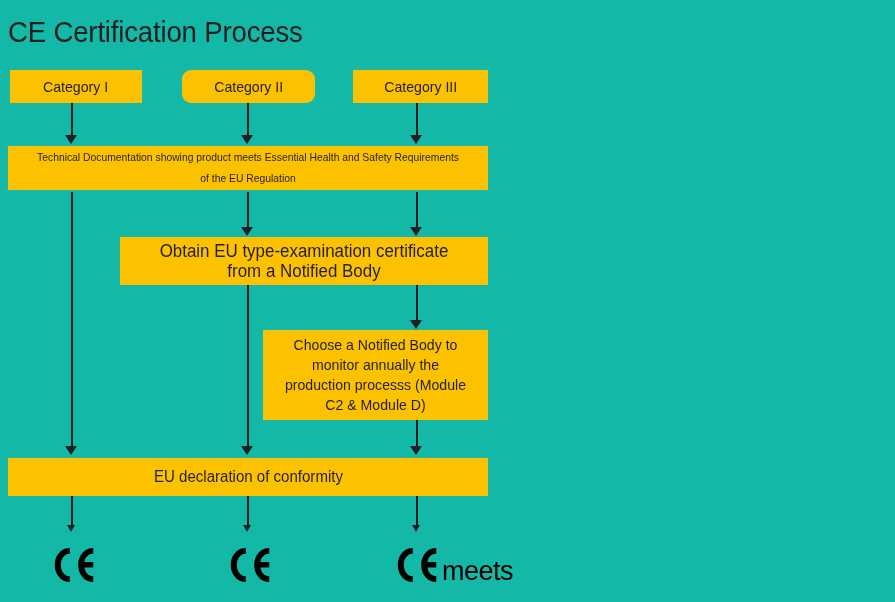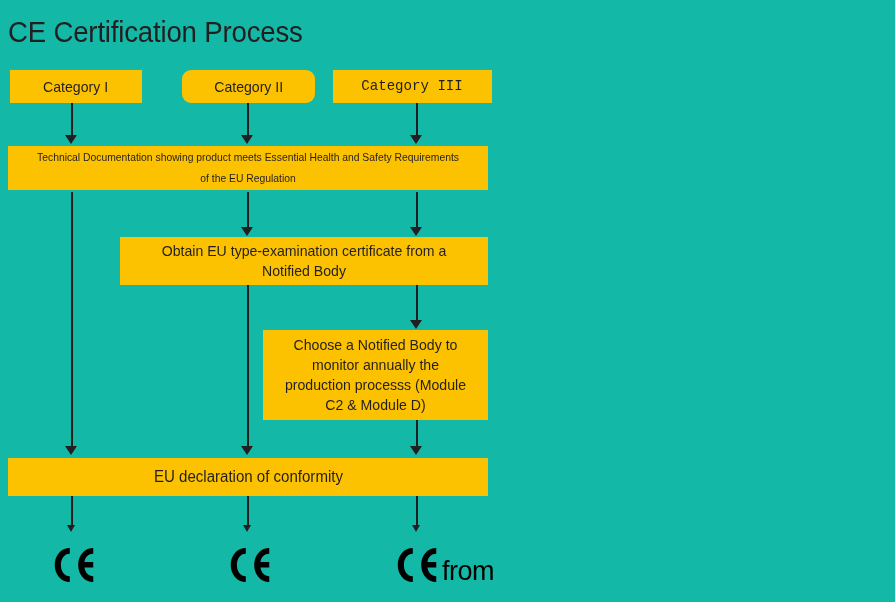--- a/index.html
+++ b/index.html
@@ -55,26 +55,26 @@
     transform-origin: center center;
   }
   .box span {
     display: block;
     transform: scaleX(0.94);
   }
 
   .box-cat      { height: 33px; font-size: 15px; line-height: 19px; }
   .box-cat1     { left: 10px;  top: 70px;  width: 132px; }
   .box-cat2     { left: 182px; top: 70px;  width: 133px; border-radius: 9px; }
-  .box-cat3     { left: 333px; top: 70px;  width: 159px; font-family: Liberation Mono, monospace; }
+  .box-cat3     { left: 353px; top: 70px;  width: 135px; }
 
   .box-techdoc  { left: 8px;   top: 146px; width: 480px; height: 44px;
                   font-size: 11px; line-height: 21px; }
   .box-obtain   { left: 120px; top: 237px; width: 368px; height: 48px;
-                  font-size: 15px; line-height: 20px; }
+                  font-size: 18px; line-height: 20px; }
   .box-choose   { left: 263px; top: 330px; width: 225px; height: 90px;
                   font-size: 15px; line-height: 20px; }
   .box-declar   { left: 8px;   top: 458px; width: 480px; height: 38px;
                   font-size: 16px; line-height: 20px; }
 
   
   .conn {
     position: absolute;
     width: 2px;
     background: #231f20;
@@ -195,16 +195,16 @@
       <path fill="#000000" d="M88.5 6.0 C70.9 6.0 58.4 21.0 58.4 40.0 C58.4 59.0 70.9 74.0 88.5 74.0 L88.5 62.5 C78.9 62.5 72.4 55.1 70.9 45.0 L88.5 45.0 L88.5 34.0 L70.9 34.0 C72.4 24.1 78.9 17.5 88.5 17.5 Z"></path>
     </svg>
     <span class="ce-suffix"></span>
   </div>
 
   <div class="ce-mark" style="left:392px; top:545px;">
     <svg class="ce-svg" width="50" height="42" viewBox="0 0 100 84">
       <path fill="#000000" d="M41.6 6.0 C24.0 6.0 11.5 21.0 11.5 40.0 C11.5 59.0 24.0 74.0 41.6 74.0 L41.6 62.5 C30.5 62.5 23.8 52.6 23.8 40.0 C23.8 27.4 30.5 17.5 41.6 17.5 Z"></path>
       <path fill="#000000" d="M88.5 6.0 C70.9 6.0 58.4 21.0 58.4 40.0 C58.4 59.0 70.9 74.0 88.5 74.0 L88.5 62.5 C78.9 62.5 72.4 55.1 70.9 45.0 L88.5 45.0 L88.5 34.0 L70.9 34.0 C72.4 24.1 78.9 17.5 88.5 17.5 Z"></path>
     </svg>
-    <span class="ce-suffix">from</span>
+    <span class="ce-suffix">meets</span>
   </div>
 
 </div>
 
 </body></html>

